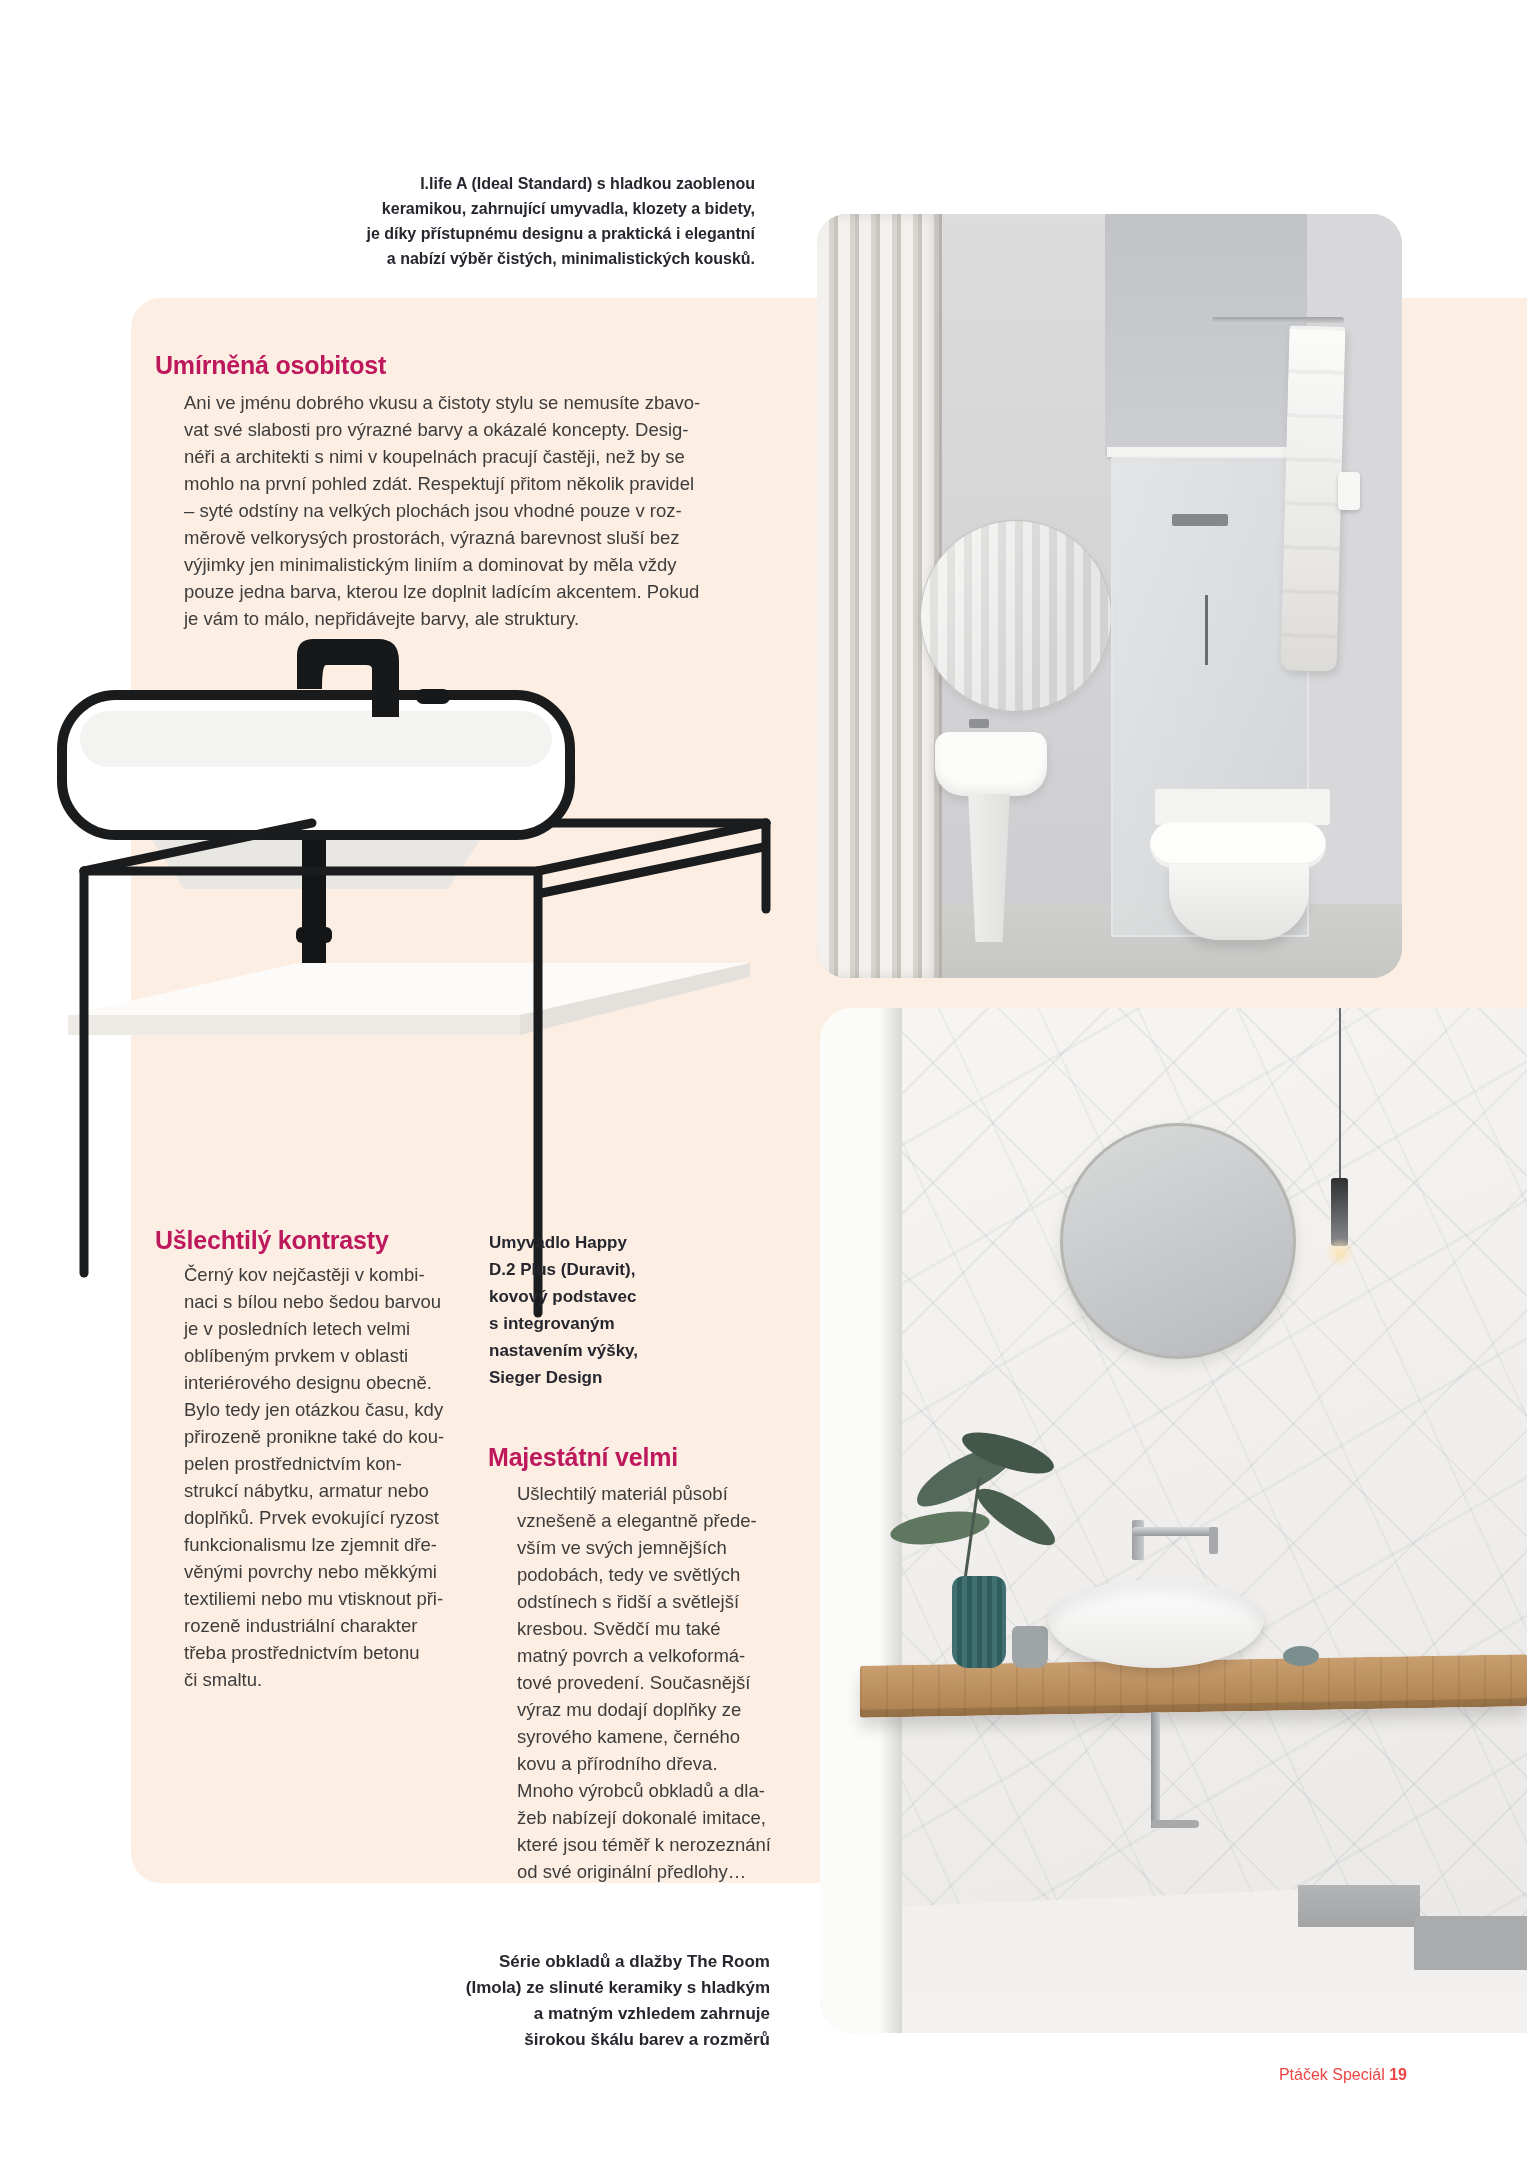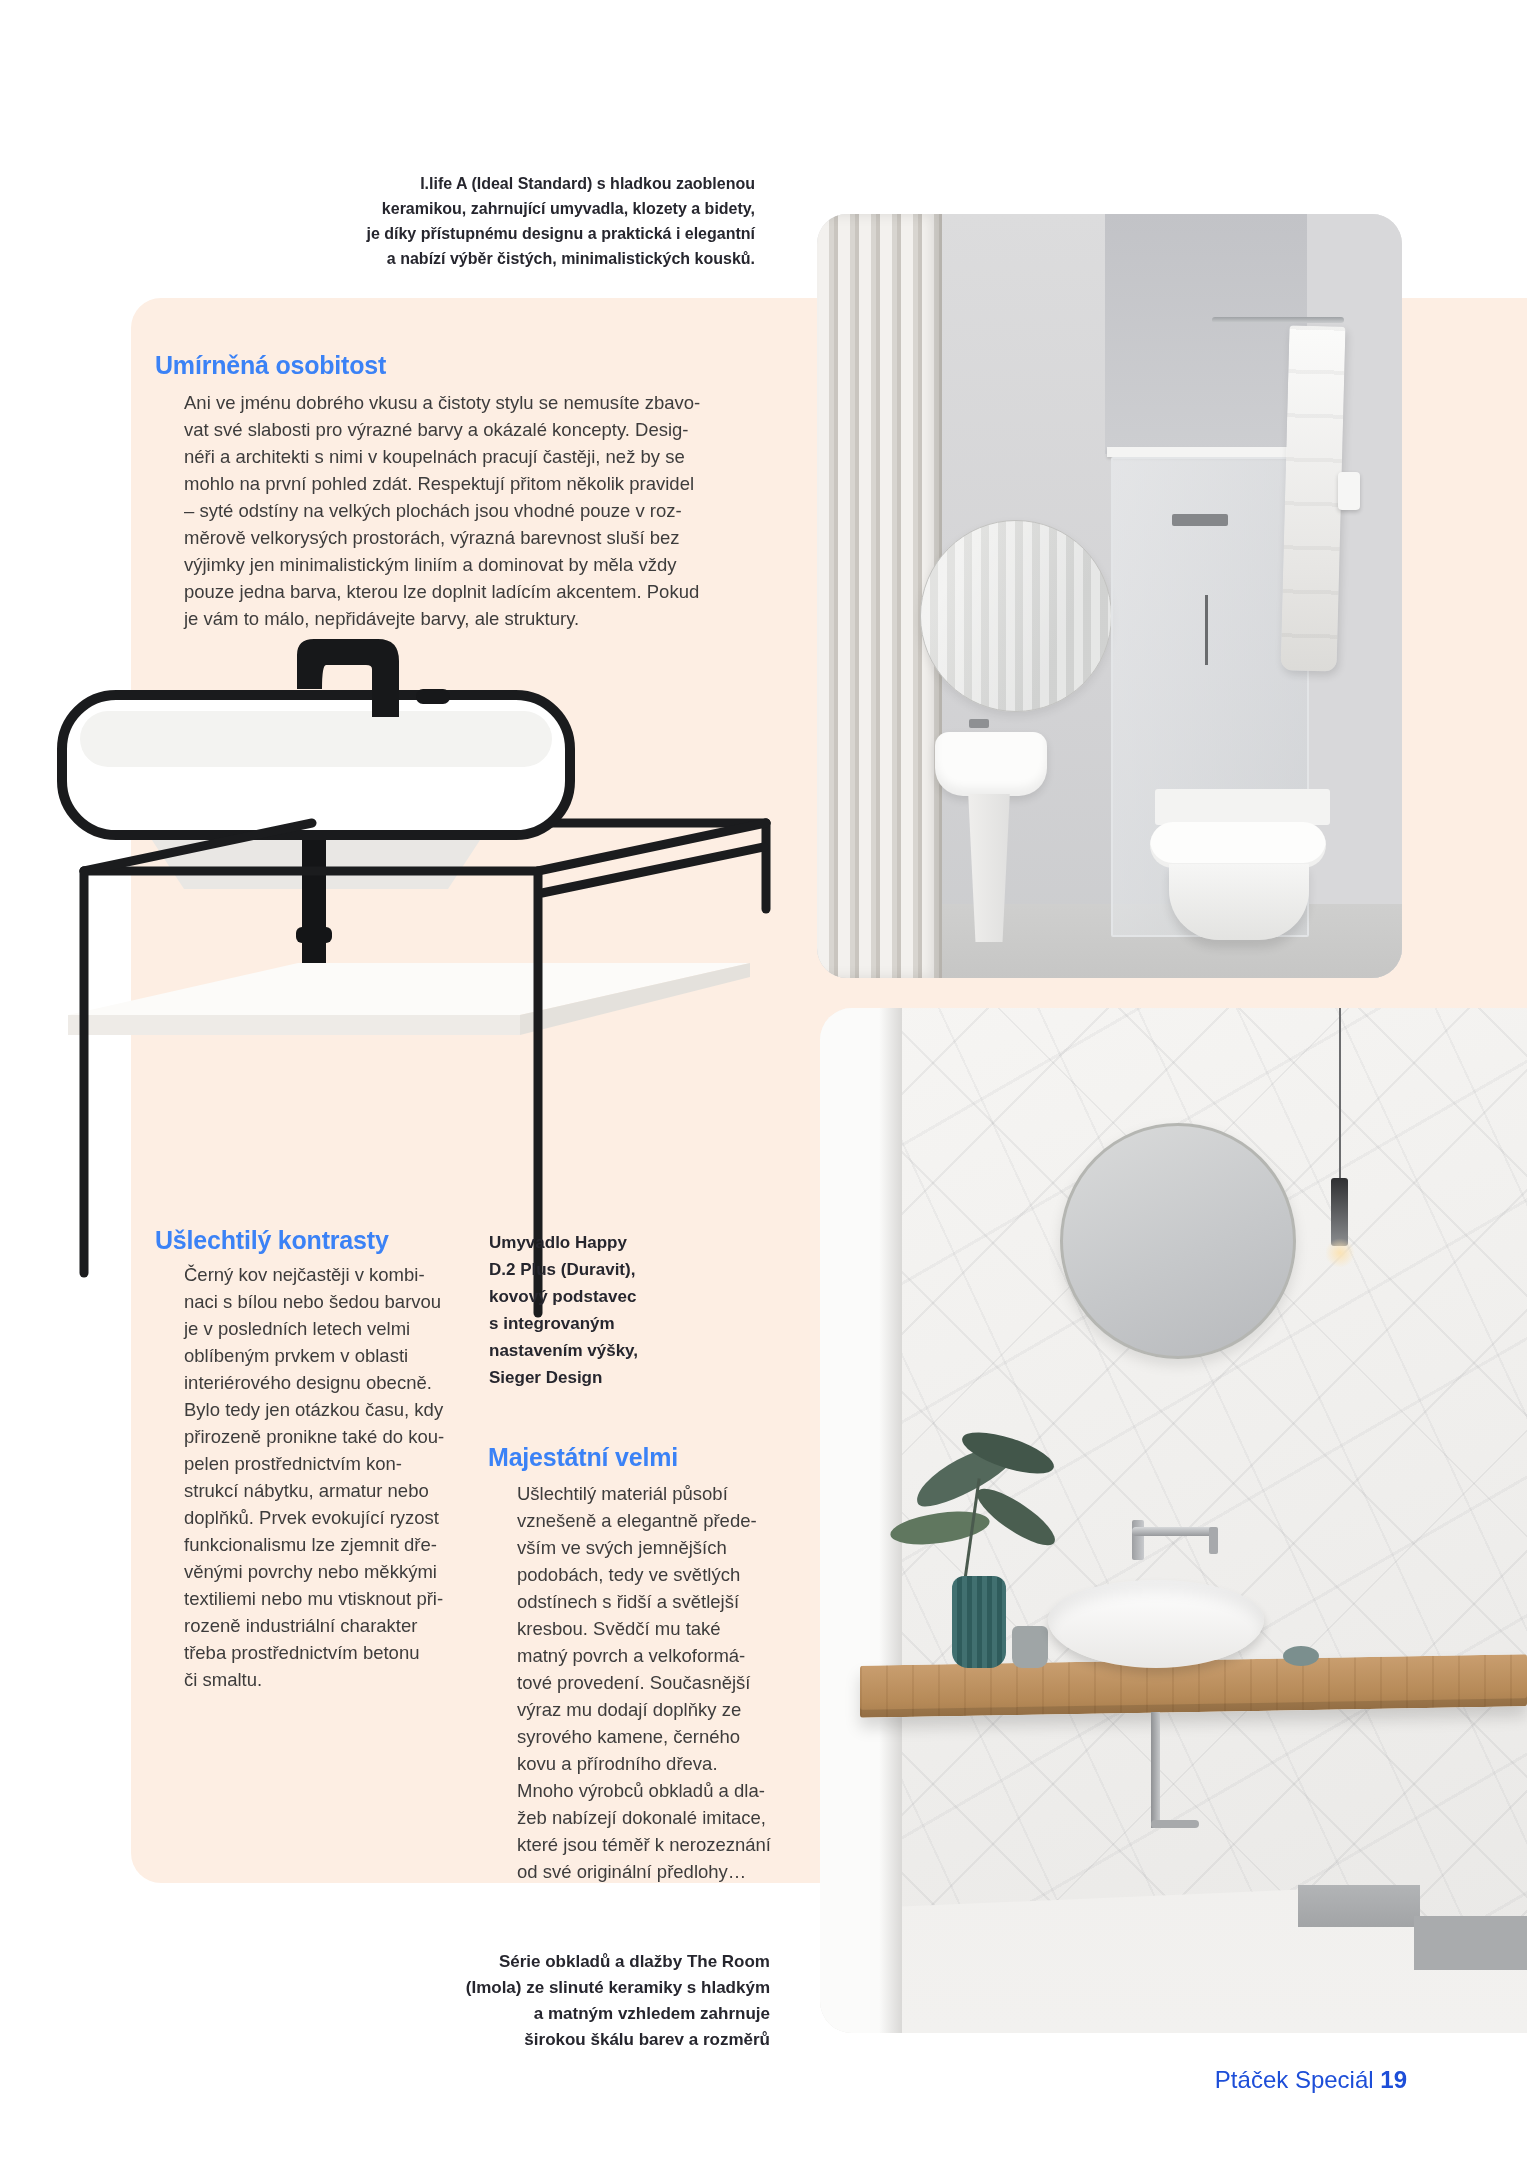--- a/index.html
+++ b/index.html
@@ -2,21 +2,21 @@
 <html><head>
 <meta charset="utf-8">
 <style>
   html,body{margin:0;padding:0;background:#ffffff;}
   .page{position:relative;width:1527px;height:2160px;background:#ffffff;overflow:hidden;
         font-family:"Liberation Sans",sans-serif;}
   .peach{position:absolute;left:131px;top:298px;width:1396px;height:1585px;
          background:#fdeee3;border-radius:30px 0 0 30px;}
   .caption{font-weight:bold;color:#26262e;white-space:pre-line;}
   .body-text{font-size:18.5px;line-height:27px;color:#3d3c3c;white-space:pre-line;margin-left:29px;}
-  .headline{font-size:25px;font-weight:bold;color:#3b82f6;letter-spacing:-0.2px;}
+  .headline{font-size:25px;font-weight:bold;color:#be185d;letter-spacing:-0.2px;}
   .photo{position:absolute;overflow:hidden;}
   .abs{position:absolute;}
 </style>
 </head>
 <body>
 
 <div class="page">
 
   <div class="peach"></div>
 
@@ -188,17 +188,17 @@
 matný povrch a velkoformá-
 tové provedení. Současnější
 výraz mu dodají doplňky ze
 syrového kamene, černého
 kovu a přírodního dřeva.
 Mnoho výrobců obkladů a dla-
 žeb nabízejí dokonalé imitace,
 které jsou téměř k nerozeznání
 od své originální předlohy…</div>
 
-  <div class="abs" style="right:120px;top:2066px;font-size:24px;color:#1d4ed8;text-align:right;">
+  <div class="abs" style="right:120px;top:2066px;font-size:16px;color:#ef4444;text-align:right;">
     <span>Ptáček Speciál</span><span>&nbsp;</span><span style="font-weight:bold;">19</span>
   </div>
 
 </div>
 
 </body></html>

